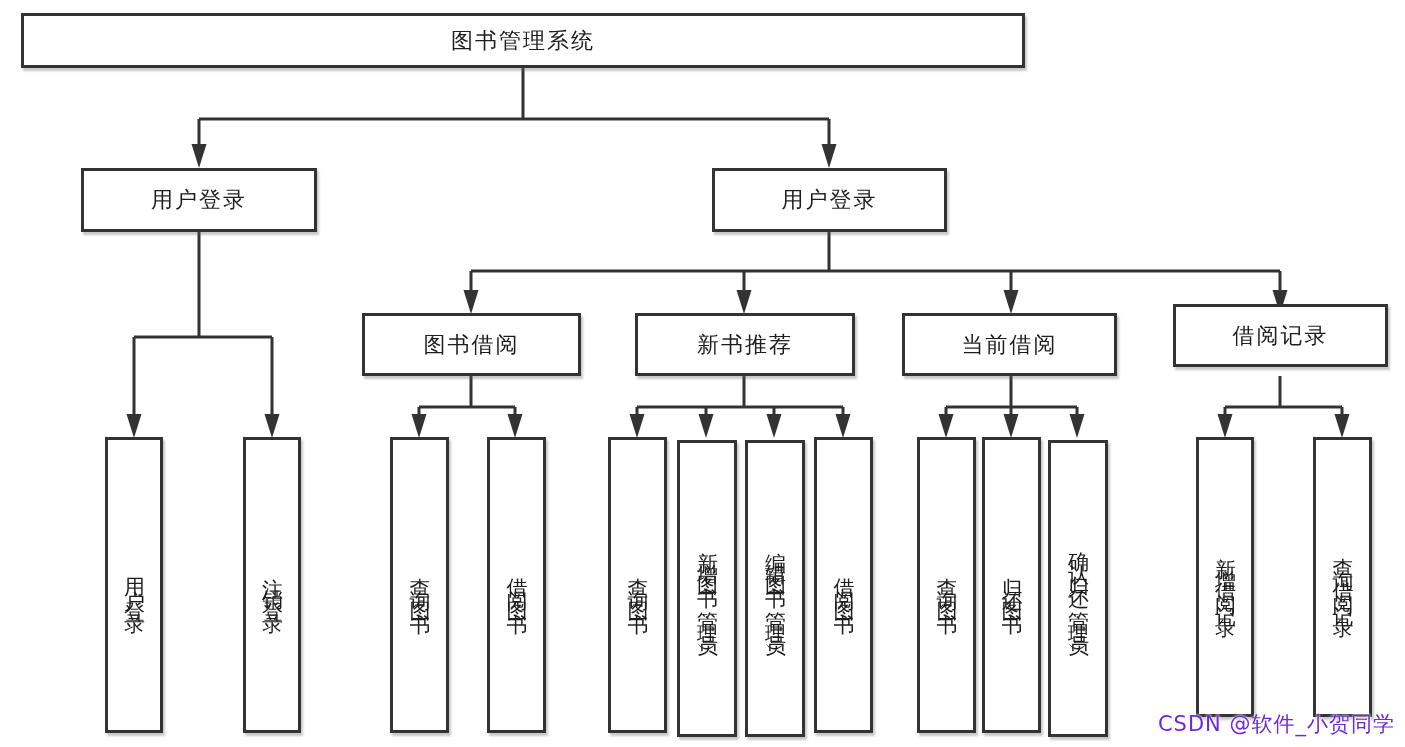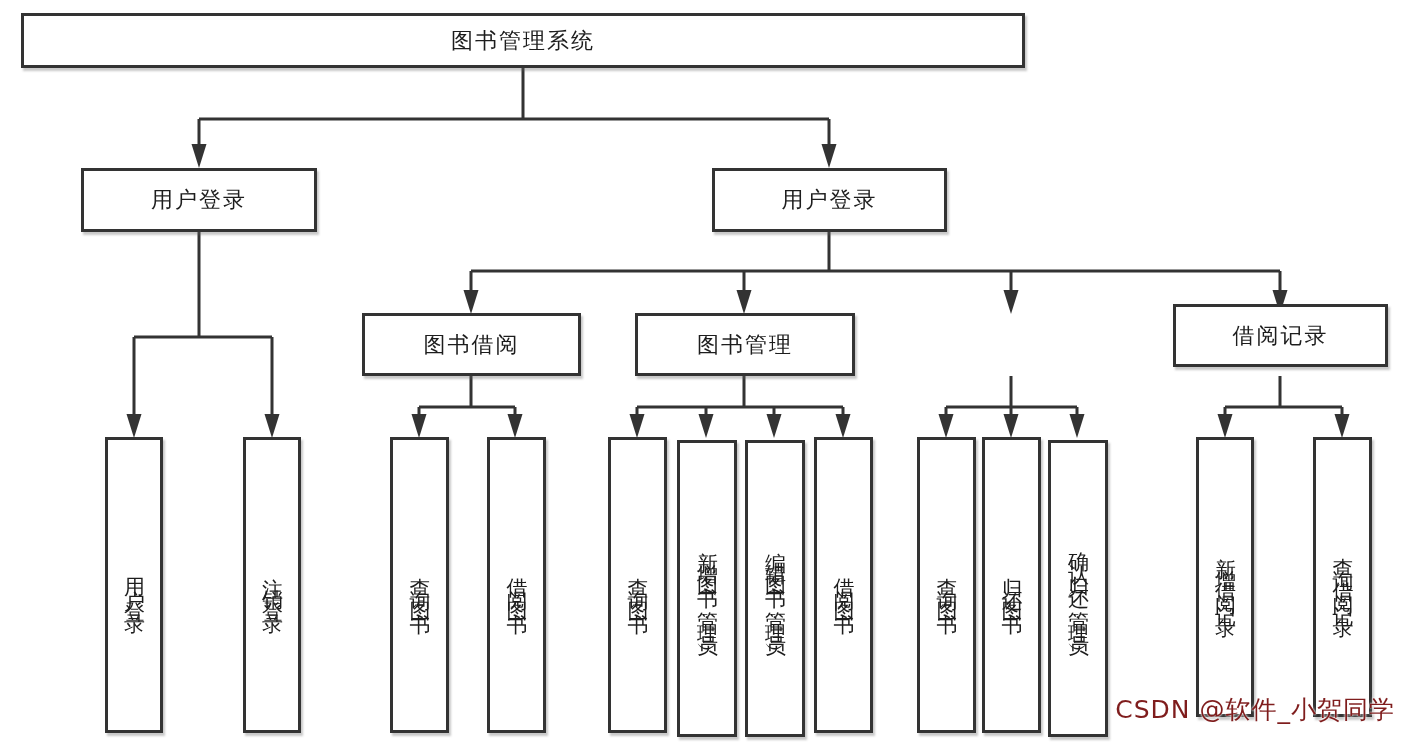--- a/index.html
+++ b/index.html
@@ -28,24 +28,24 @@
   .vbox {
     writing-mode: vertical-rl;
     text-orientation: mixed;
     font-size: 21px;
     letter-spacing: 12px;
     line-height: 1;
   }
   .watermark {
     position: absolute;
     right: 10px;
-    bottom: 21px;
-    font-size: 25px;
+    bottom: 9px;
+    font-size: 21px;
     letter-spacing: 1px;
-    color: #7f1d1d;
+    color: #6d28d9;
     text-shadow: 0 0 2px #ffffff, 0 0 3px #ffffff;
     z-index: 5;
     white-space: nowrap;
   }
 </style>
 </head>
 <body>
 
 <div class="canvas">
 
@@ -83,21 +83,22 @@
       <use href="#arrowhead" transform="translate(1342,438)"></use>
     </g>
   </svg>
 
   <div class="box hbox" style="left:21px; top:13px; width:1004px; height:55px;">图书管理系统</div>
 
   <div class="box hbox" style="left:81px; top:168px; width:236px; height:64px;">用户登录</div>
   <div class="box hbox" style="left:712px; top:168px; width:235px; height:64px;">用户登录</div>
 
   <div class="box hbox" style="left:362px; top:313px; width:219px; height:63px;">图书借阅</div>
-  <div class="box hbox" style="left:635px; top:313px; width:220px; height:63px;">图书管理</div>
+  <div class="box hbox" style="left:635px; top:313px; width:220px; height:63px;">新书推荐</div>
+  <div class="box hbox" style="left:902px; top:313px; width:215px; height:63px;">当前借阅</div>
   <div class="box hbox" style="left:1173px; top:304px; width:215px; height:63px;">借阅记录</div>
 
   <div class="box vbox" style="left:105px; top:437px; width:58px; height:296px;">用户登录</div>
   <div class="box vbox" style="left:243px; top:437px; width:58px; height:296px;">注销登录</div>
 
   <div class="box vbox" style="left:390px; top:437px; width:59px; height:296px;">查询图书</div>
   <div class="box vbox" style="left:487px; top:437px; width:59px; height:296px;">借阅图书</div>
 
   <div class="box vbox" style="left:608px; top:437px; width:59px; height:296px;">查询图书</div>
   <div class="box vbox" style="left:677px; top:440px; width:60px; height:297px;">新增图书（管理员）</div>

